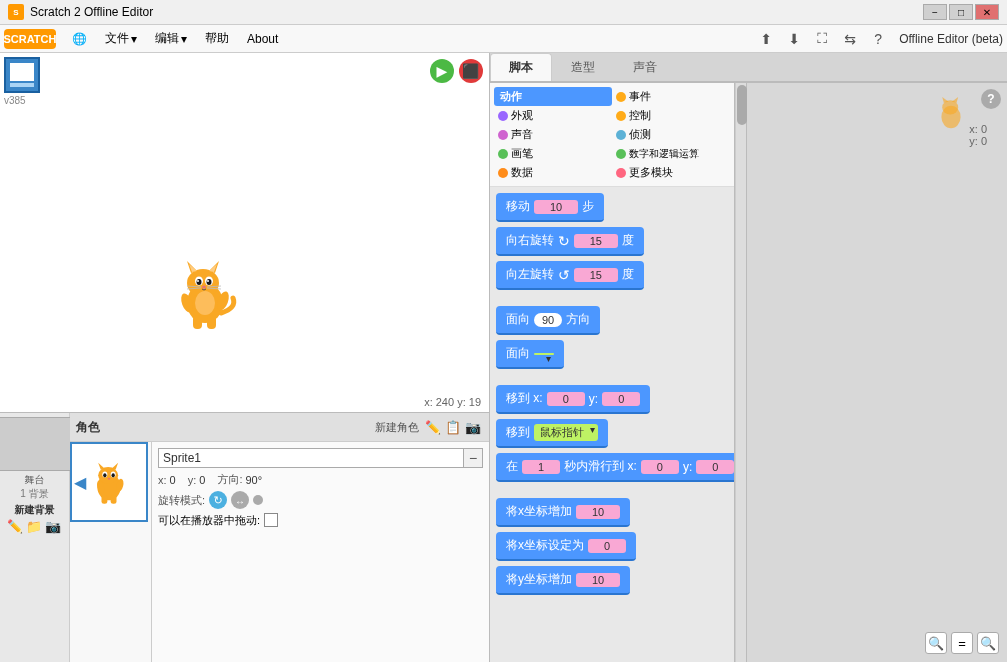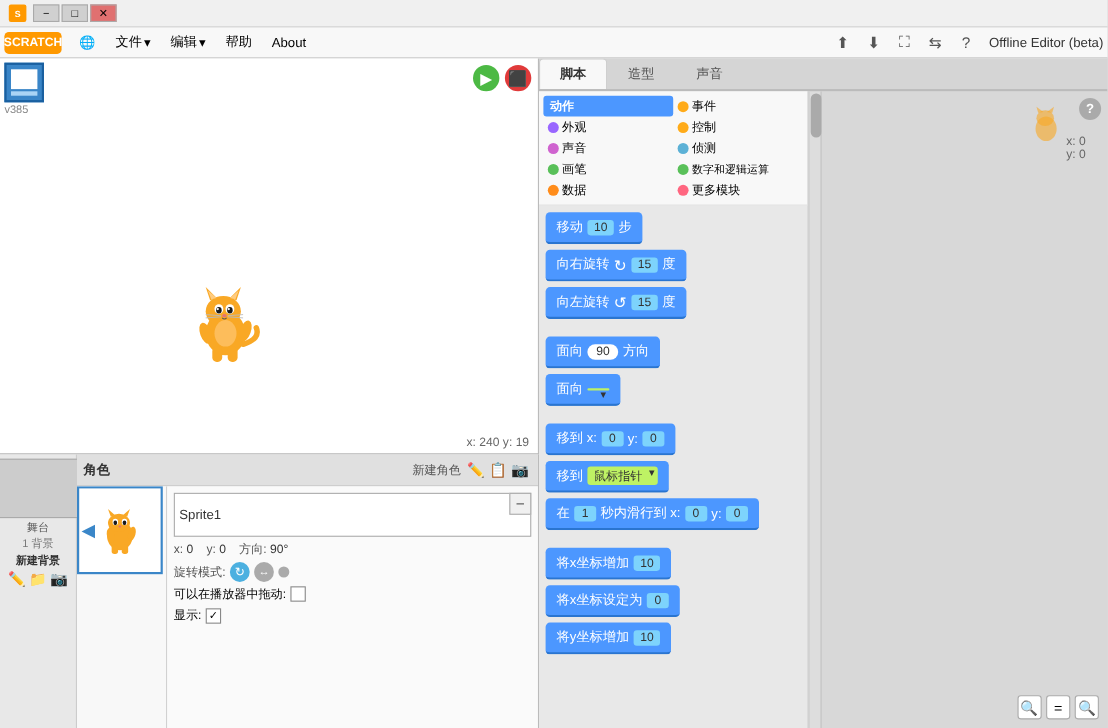--- a/index.html
+++ b/index.html
@@ -83,21 +83,21 @@
     }
     .cat-svg { width: 80px; height: 80px; }
     .panel-title { font-size: 12px; font-weight: bold; color: #333; flex: 1; }
     .sprite-action-btn {
       width: 20px; height: 20px;
       cursor: pointer; display: flex; align-items: center; justify-content: center;
       font-size: 13px; color: #555;
     }
     .sprite-name-input {
       width: 100%;
-      padding: 12px 4px;
+      padding: 2px 4px;
       border: 1px solid #aaa;
       font-size: 12px;
       background: white;
       color: #333;
     }
     .sprite-props {
       display: flex; gap: 12px;
       font-size: 11px; color: #333;
     }
     .sprite-prop { display: flex; gap: 3px; align-items: center; }
@@ -166,24 +166,24 @@
       color: white;
       border-radius: 4px;
       padding: 5px 10px;
       font-size: 12px;
       cursor: pointer;
       display: flex; align-items: center; gap: 4px;
       white-space: nowrap;
       border-bottom: 2px solid #2a75d0;
     }
     .block-input {
-      background: #7dd3fc;
+      background: #f9a8d4;
       color: #333;
       border-radius: 3px;
-      padding: 1px 6px;
+      padding: 1px 16px;
       font-size: 11px;
       min-width: 20px;
       text-align: center;
       display: inline-block;
     }
     .block-input-oval {
       background: white;
       color: #333;
       border-radius: 10px;
       padding: 1px 8px;
@@ -342,20 +342,21 @@
       flex: 1;
       background: #d8d8d8;
       position: relative;
     }
   </style>
 </head>
 <body>
 
 <div id="title-bar">
   <div class="title-icon">S</div>
+  <span class="title-text">Scratch 2 Offline Editor</span>
   <div class="win-controls">
     <div class="win-btn">−</div>
     <div class="win-btn">□</div>
     <div class="win-btn close">✕</div>
   </div>
 </div>
 
 <div id="menu-bar">
   <div class="scratch-logo">
     <span>SCRATCH</span>
@@ -515,24 +516,20 @@
               <div class="sprite-rot-controls" style="margin-top:4px;">
                 <span style="font-size:11px;color:#555;">旋转模式:</span>
                 <div class="rot-mode-btn">↻</div>
                 <div class="rot-mode-btn arrow" style="font-size:10px;">↔</div>
                 <div style="width:10px;height:10px;background:#aaa;border-radius:50%;cursor:pointer;"></div>
               </div>
               <div class="drag-row" style="margin-top:4px;">
                 <span>可以在播放器中拖动:</span>
                 <div class="checkbox-proxy"></div>
               </div>
-              <div class="show-row" style="margin-top:4px;">
-                <span>显示:</span>
-                <div class="checkbox-proxy">✓</div>
-              </div>
               
               <div class="minus-btn">−</div>
             </div>
           </div>
         </div>
       </div>
     </div>
 
     <div id="right-side">
 

